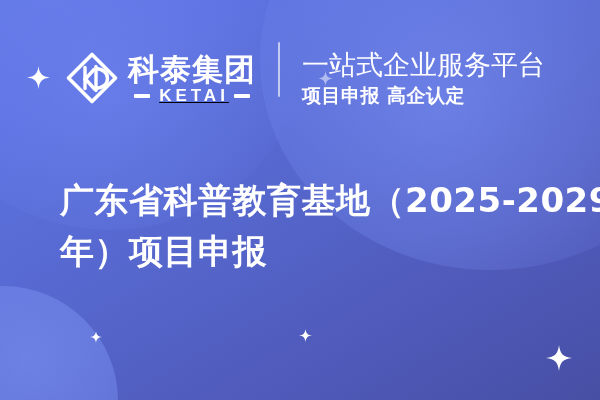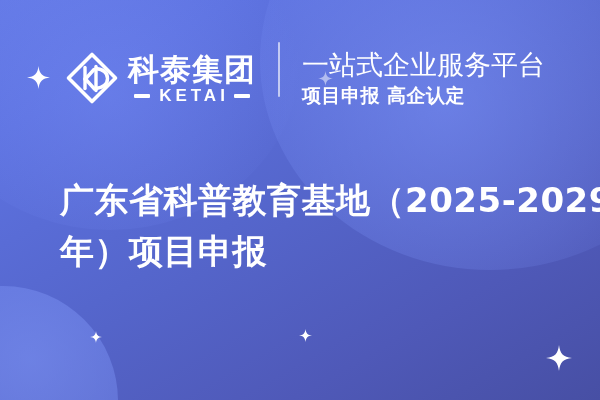--- a/index.html
+++ b/index.html
@@ -97,20 +97,21 @@
     font-weight: 700;
     letter-spacing: 1px;
     white-space: nowrap;
     font-family: "DejaVu Sans", "Liberation Sans", sans-serif;
   }
   .logo-en {
     display: flex;
     align-items: center;
     gap: 5px;
     margin-top: 1px;
+    text-decoration: underline;
   }
   .logo-en .rule {
     display: block;
     width: 16px;
     height: 4px;
     background: #ffffff;
     border-radius: 1px;
   }
   .logo-en .txt {
     color: #ffffff;

